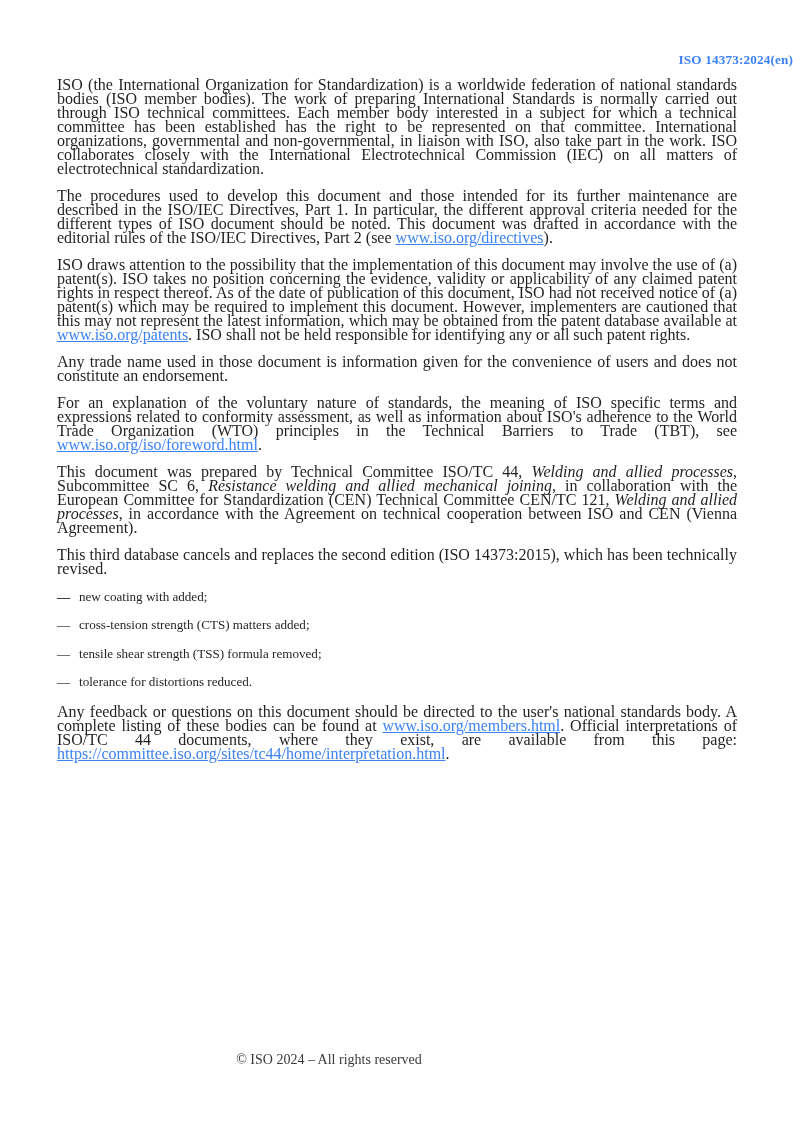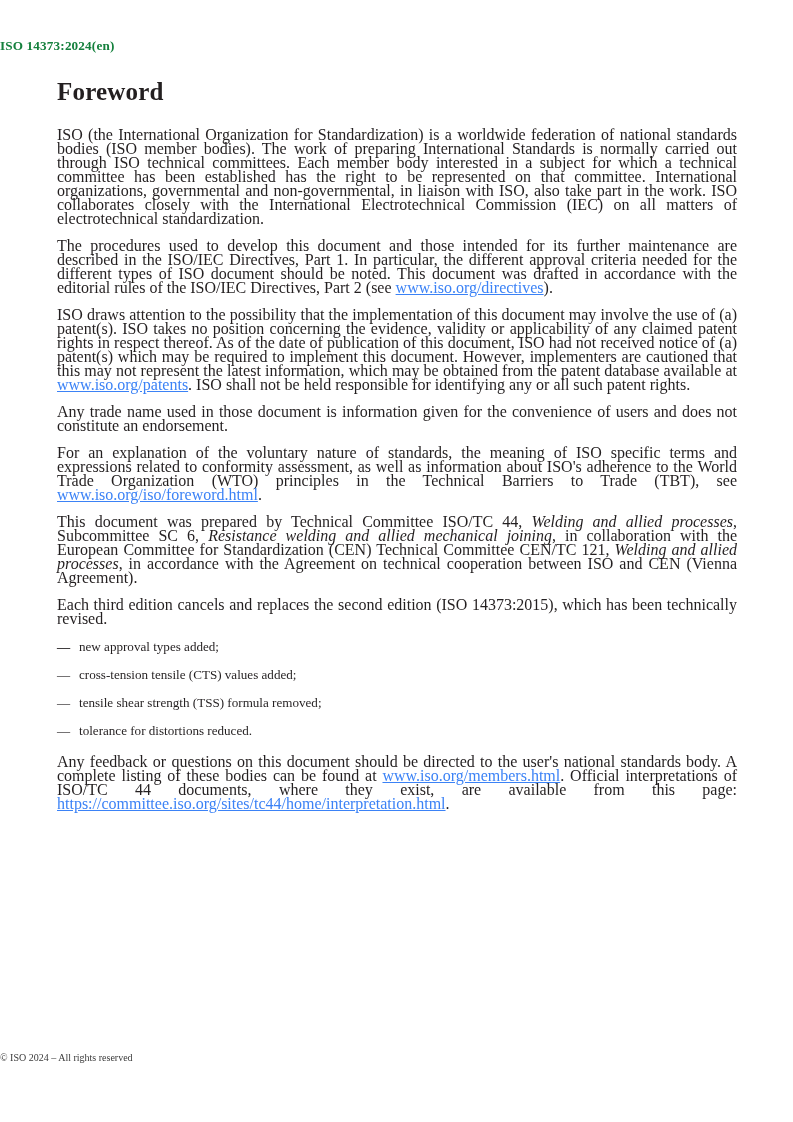--- a/index.html
+++ b/index.html
@@ -12,28 +12,28 @@
     width: 793px;
     height: 1122px;
     background: #ffffff;
     font-family: "Liberation Serif", "DejaVu Serif", serif;
     color: #231f20;
     overflow: hidden;
     box-sizing: border-box;
   }
   .running-header {
     position: absolute;
-    top: 38px;
+    top: 52px;
     left: 0;
     width: 793px;
-    text-align: left;
+    text-align: right;
     font-size: 13.2px;
     font-weight: bold;
     letter-spacing: 0.15px;
-    color: #15803d;
+    color: #3b82f6;
   }
   .content {
     position: absolute;
     left: 57px;
     top: 78px;
     width: 680px;
   }
   h1.title {
     font-size: 25px;
     font-weight: bold;
@@ -87,21 +87,22 @@
     top: 0;
   }
   .spacer-list {
     height: 2px;
   }
   .footer-copy {
     position: absolute;
     top: 1052px;
     left: 0;
     width: 658px;
-    font-size: 10px;
+    text-align: center;
+    font-size: 14px;
     color: #3a3a3a;
   }
   .footer-pageno {
     position: absolute;
     top: 1080px;
     left: 0;
     width: 793px;
     text-align: center;
     font-size: 13px;
     color: #3a3a3a;
@@ -109,41 +110,40 @@
 </style>
 </head>
 <body>
 
 <div class="page">
 
   <div class="running-header">ISO 14373:2024(en)</div>
 
   <div class="content">
 
-    <h1 class="title">Foreword</h1>
 
     <p class="para">ISO (the International Organization for Standardization) is a worldwide federation of national standards bodies (ISO member bodies). The work of preparing International Standards is normally carried out through ISO technical committees. Each member body interested in a subject for which a technical committee has been established has the right to be represented on that committee. International organizations, governmental and non-governmental, in liaison with ISO, also take part in the work. ISO collaborates closely with the International Electrotechnical Commission (IEC) on all matters of electrotechnical standardization.</p>
 
     <p class="para lastline-nostretch"><span>The procedures used to develop this document and those intended for its further maintenance are described in the ISO/IEC Directives, Part 1. In particular, the different approval criteria needed for the different types of ISO document should be noted. This document was drafted in accordance with the editorial rules of the ISO/IEC Directives, Part 2 (see </span><a class="link" href="#">www.iso.org/directives</a><span>).</span></p>
 
     <p class="para lastline-nostretch"><span>ISO draws attention to the possibility that the implementation of this document may involve the use of (a) patent(s). ISO takes no position concerning the evidence, validity or applicability of any claimed patent rights in respect thereof. As of the date of publication of this document, ISO had not received notice of (a) patent(s) which may be required to implement this document. However, implementers are cautioned that this may not represent the latest information, which may be obtained from the patent database available at </span><a class="link" href="#">www.iso.org/patents</a><span>. ISO shall not be held responsible for identifying any or all such patent rights.</span></p>
 
     <p class="para lastline-nostretch">Any trade name used in those document is information given for the convenience of users and does not constitute an endorsement.</p>
 
     <p class="para lastline-nostretch"><span>For an explanation of the voluntary nature of standards, the meaning of ISO specific terms and expressions related to conformity assessment, as well as information about ISO's adherence to the World Trade Organization (WTO) principles in the Technical Barriers to Trade (TBT), see </span><a class="link" href="#">www.iso.org/iso/foreword.html</a><span>.</span></p>
 
     <p class="para lastline-nostretch"><span>This document was prepared by Technical Committee ISO/TC 44, </span><em>Welding and allied processes</em><span>, Subcommittee SC 6, </span><em>Resistance welding and allied mechanical joining</em><span>, in collaboration with the European Committee for Standardization (CEN) Technical Committee CEN/TC 121, </span><em>Welding and allied processes</em><span>, in accordance with the Agreement on technical cooperation between ISO and CEN (Vienna Agreement).</span></p>
 
-    <p class="para lastline-nostretch">Each third edition cancels and replaces the second edition (ISO 14373:2015), which has been technically revised.</p>
+    <p class="para lastline-nostretch">This third database cancels and replaces the second edition (ISO 14373:2015), which has been technically revised.</p>
 
 
     <ul class="changes">
       <li><span class="dash">—</span></li>
-      <li><span class="dash">—</span><span>new approval types added;</span></li>
-      <li><span class="dash">—</span><span>cross-tension tensile (CTS) values added;</span></li>
+      <li><span class="dash">—</span><span>new coating with added;</span></li>
+      <li><span class="dash">—</span><span>cross-tension strength (CTS) matters added;</span></li>
       <li><span class="dash">—</span><span>tensile shear strength (TSS) formula removed;</span></li>
       <li><span class="dash">—</span><span>tolerance for distortions reduced.</span></li>
     </ul>
 
     <div class="spacer-list"></div>
 
     <p class="para lastline-nostretch"><span>Any feedback or questions on this document should be directed to the user's national standards body. A complete listing of these bodies can be found at </span><a class="link" href="#">www.iso.org/members.html</a><span>. Official interpretations of ISO/TC 44 documents, where they exist, are available from this page: </span><a class="link" href="#">https://committee.iso.org/sites/tc44/home/interpretation.html</a><span>.</span></p>
 
   </div>
 

